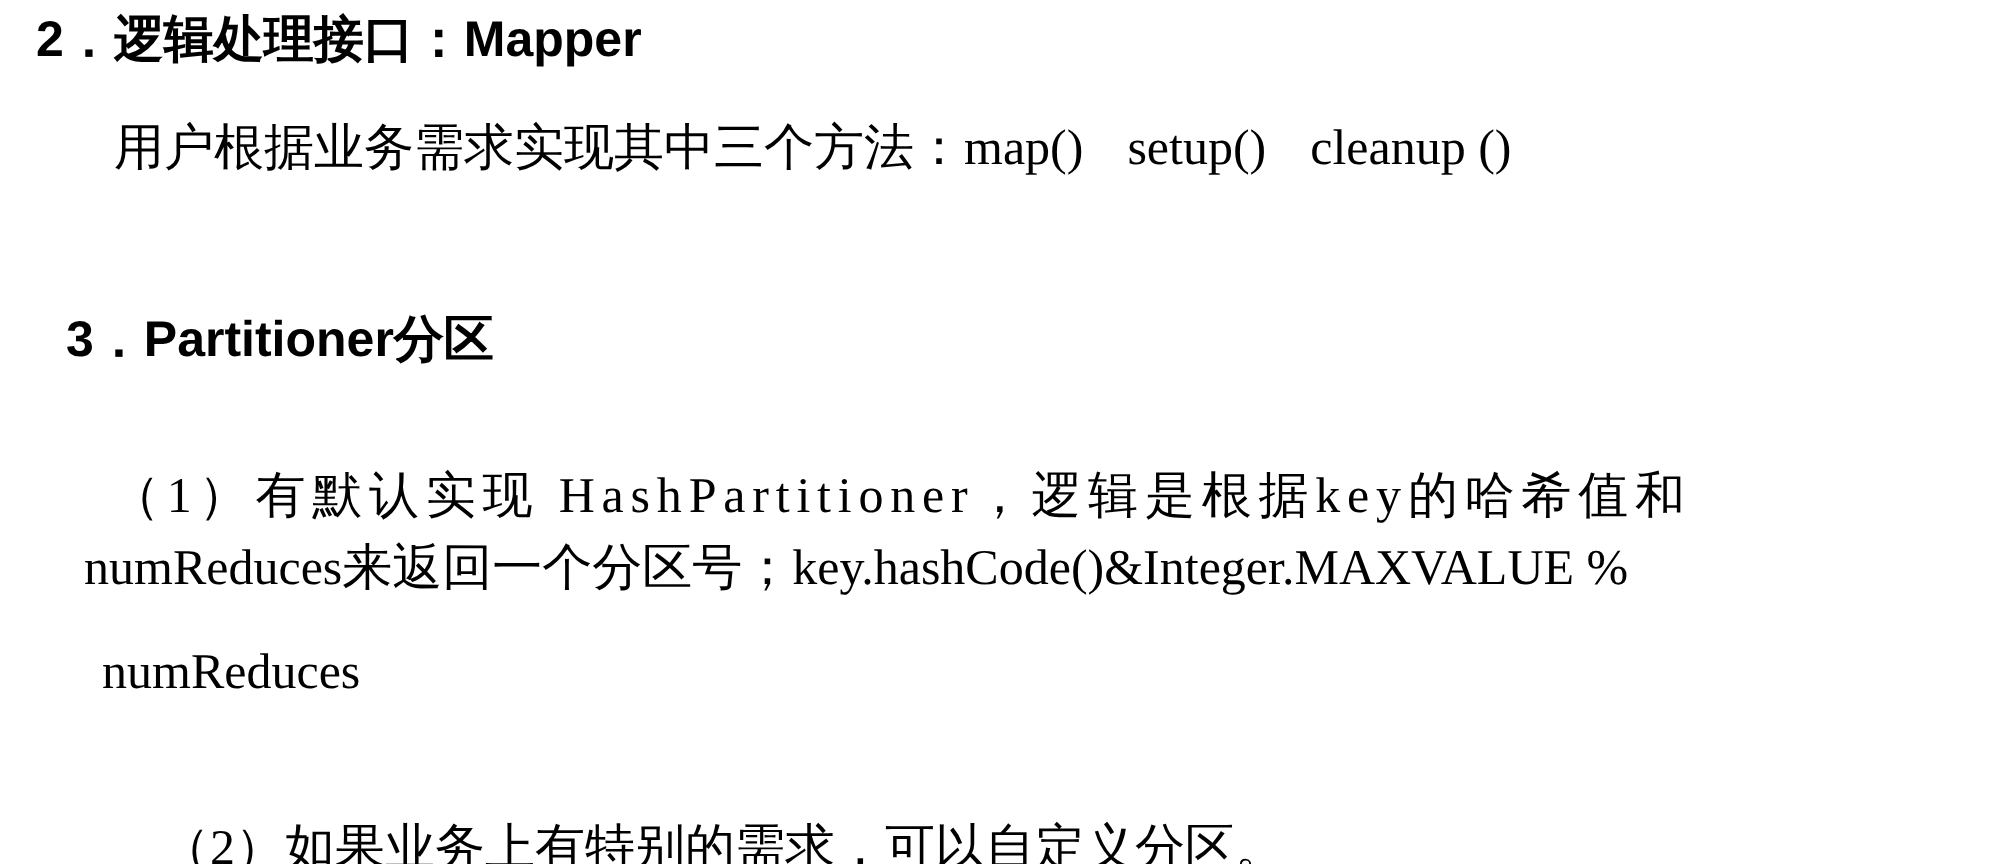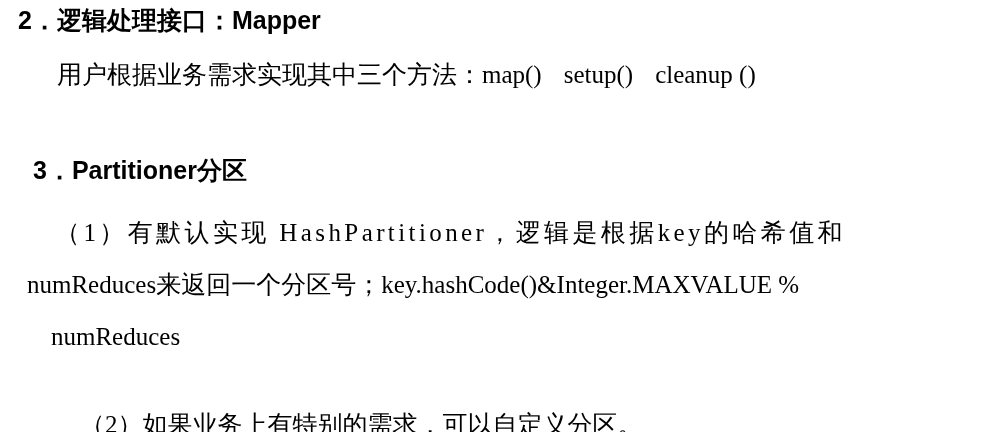--- a/index.html
+++ b/index.html
@@ -23,20 +23,21 @@
       font-family: "Liberation Sans", "DejaVu Sans", sans-serif;
       font-weight: bold;
       font-size: 25px;
     }
     .body-text {
       font-family: "Liberation Serif", "DejaVu Serif", serif;
       font-size: 25px;
     }
     .spaced {
       letter-spacing: 3.4px;
+      margin-top: 16px;
     }
     .gap {
       display: inline-block;
       width: 22px;
     }
   </style>
 </head>
 <body>
 
 <div>
@@ -44,19 +45,19 @@
   <div class="line heading" style="left:18px; top:8px;">2．逻辑处理接口：Mapper</div>
 
   <div class="line body-text" style="left:57px; top:62px;">
     <span>用户根据业务需求实现其中三个方法：</span><span>map()</span><span class="gap"></span><span>setup()</span><span class="gap"></span><span>cleanup ()</span>
   </div>
 
   <div class="line heading" style="left:18px; top:158px;margin-left:15px;">3．Partitioner分区</div>
 
   <div class="line body-text spaced" style="left:55px; top:220px;">（1）有默认实现 HashPartitioner，逻辑是根据key的哈希值和</div>
 
-  <div class="line body-text" style="left:27px; top:272px;">numReduces来返回一个分区号；key.hashCode()&amp;Integer.MAXVALUE %</div>
+  <div class="line body-text" style="left:42px; top:272px;">numReduces来返回一个分区号；key.hashCode()&amp;Integer.MAXVALUE %</div>
 
   <div class="line body-text" style="left:27px; top:324px;margin-left:24px;">numReduces</div>
 
   <div class="line body-text" style="left:80px; top:412px;text-decoration:underline;">（2）如果业务上有特别的需求，可以自定义分区。</div>
 
 </div>
 
 </body></html>

